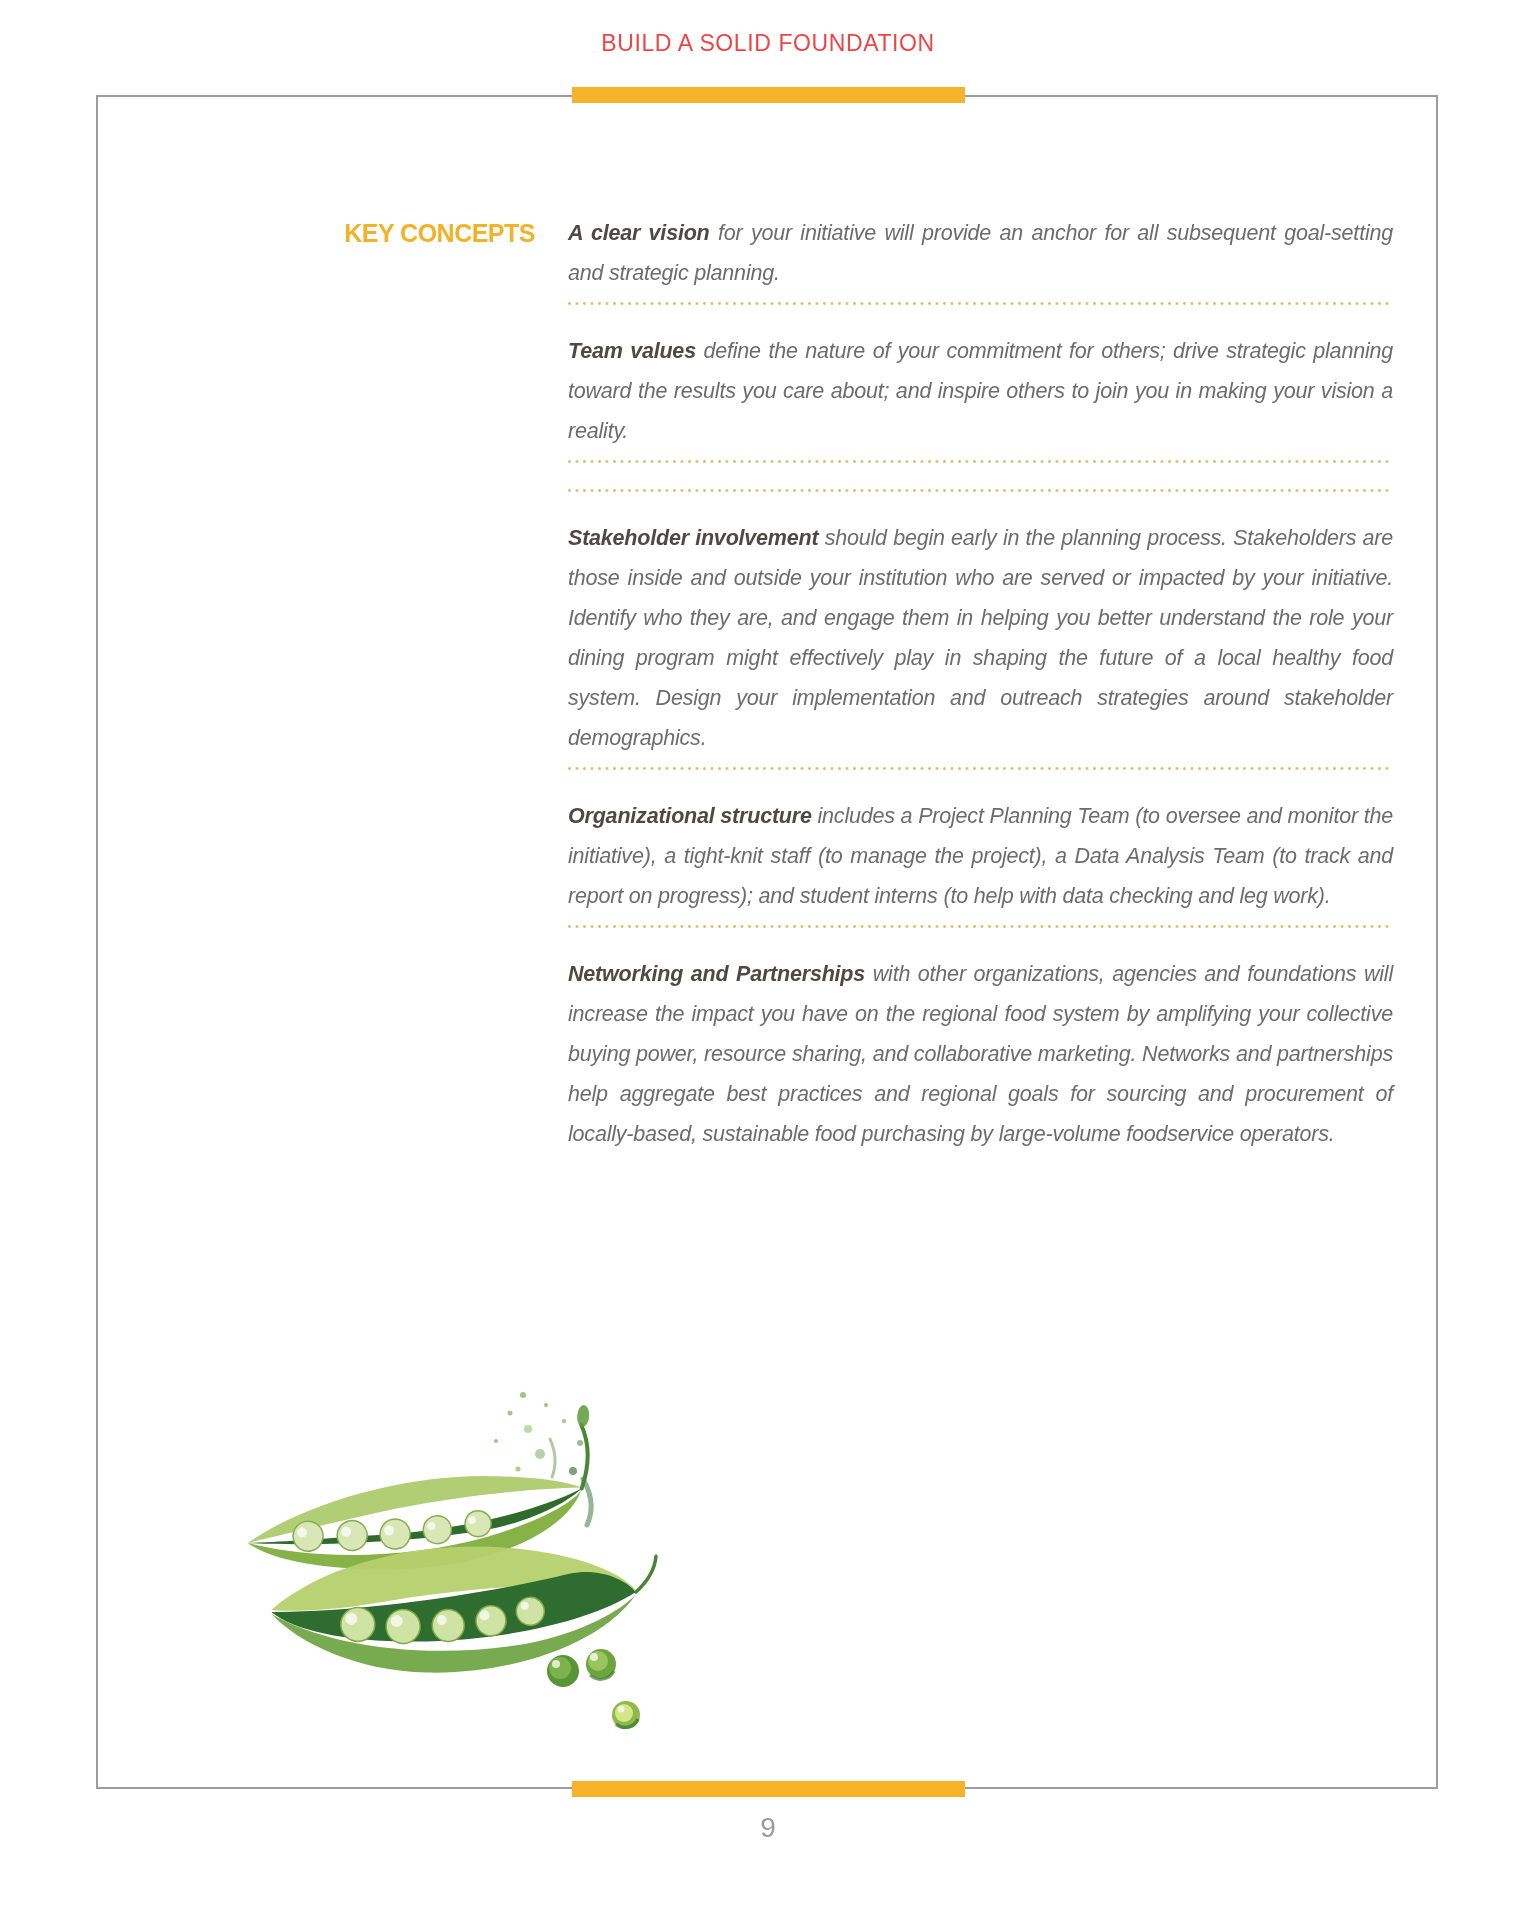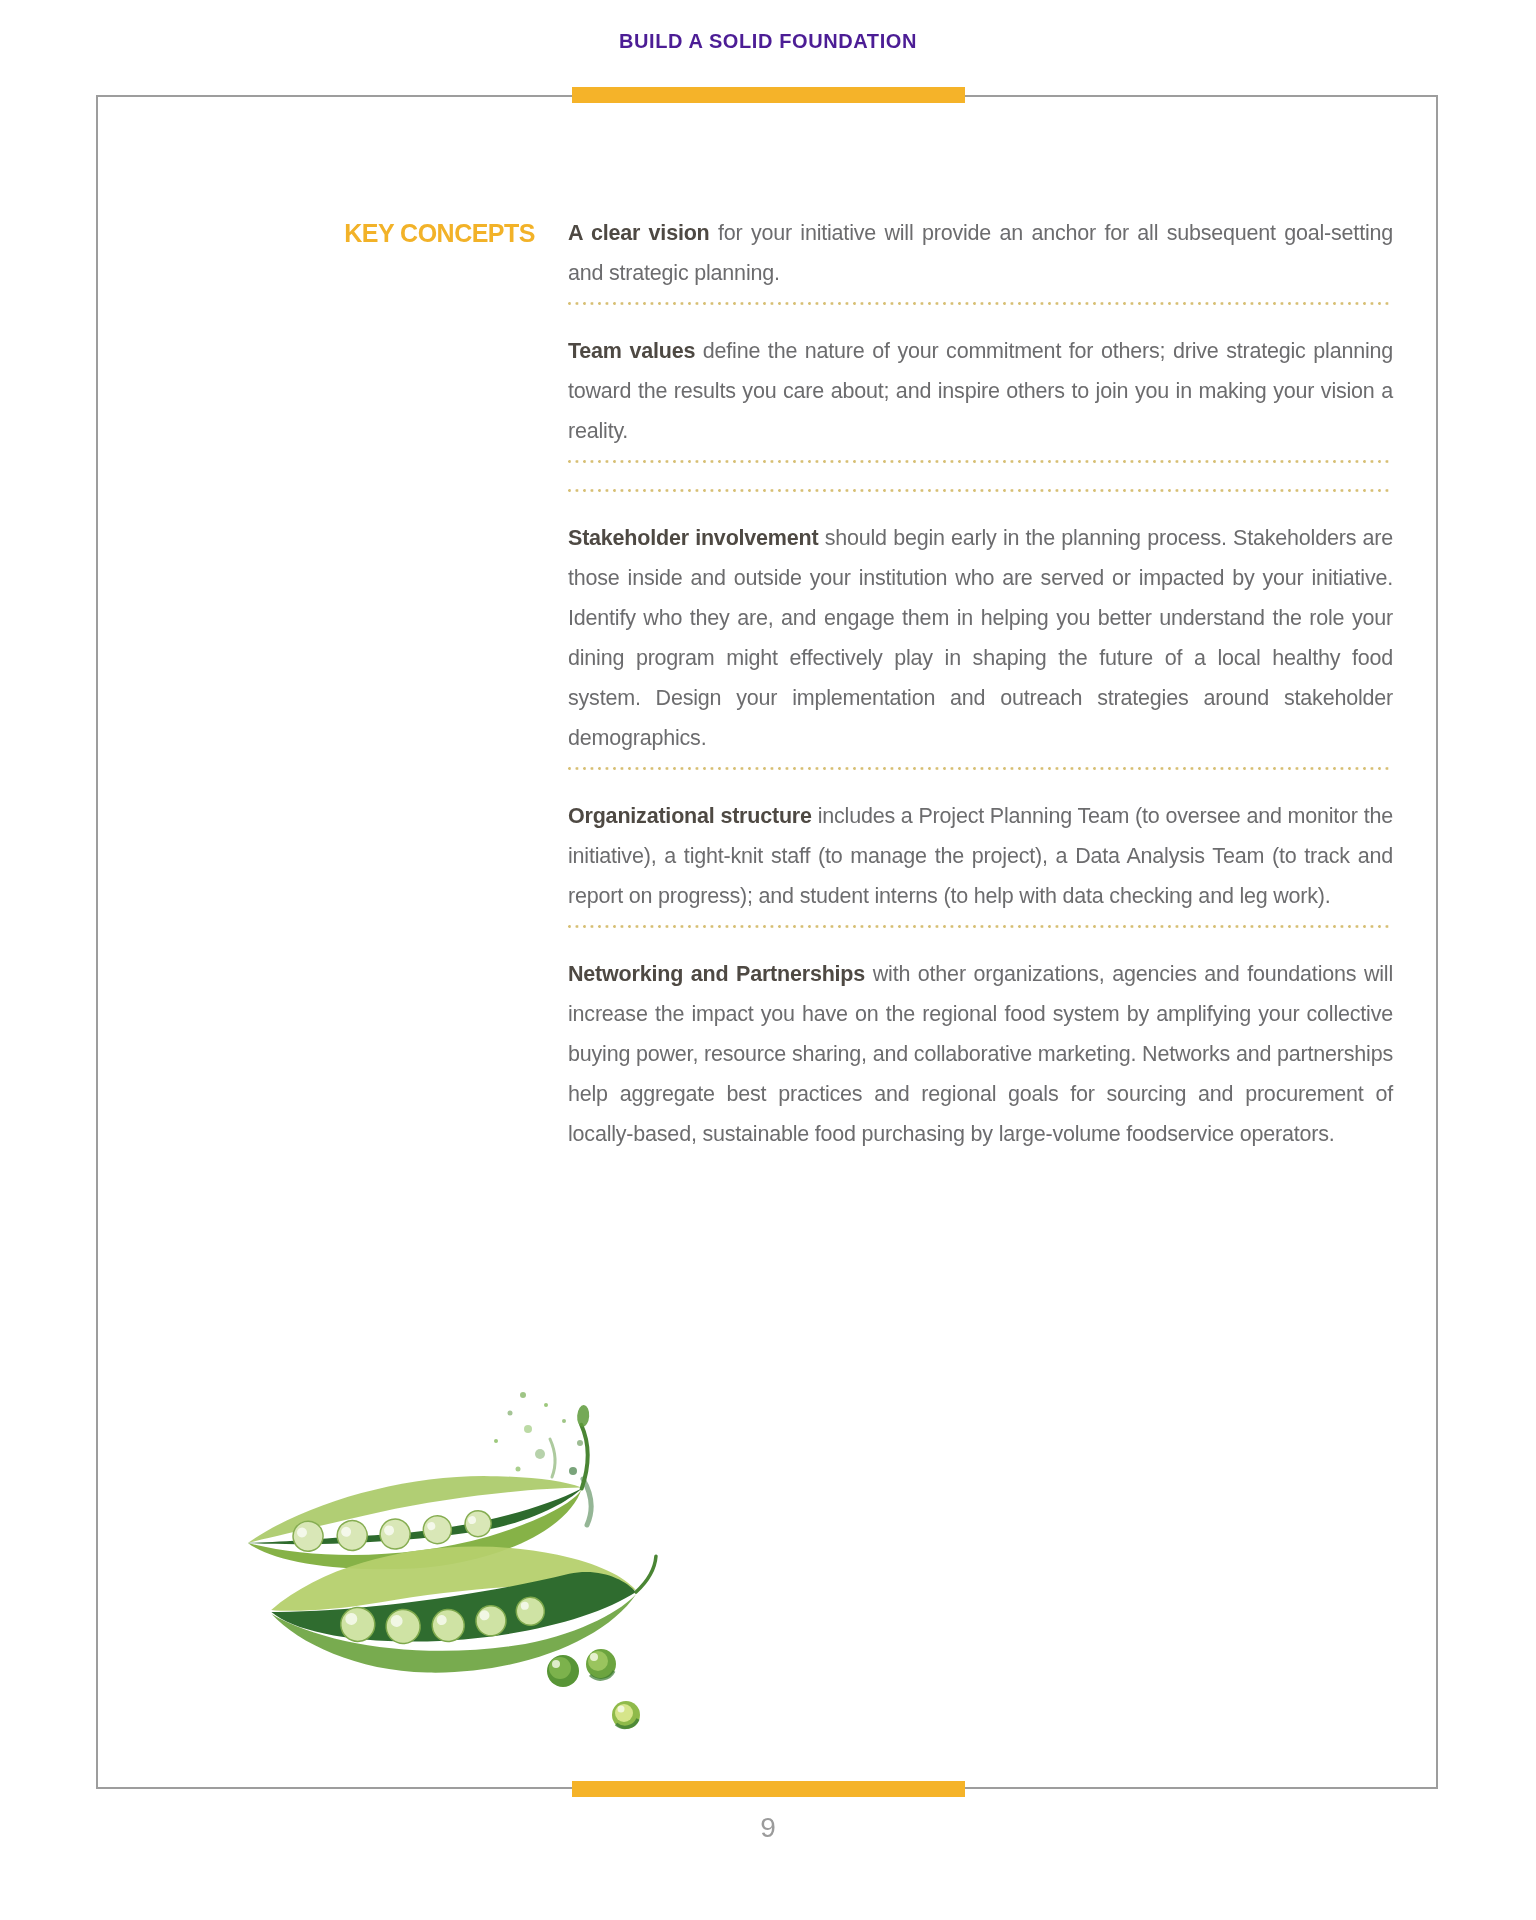--- a/index.html
+++ b/index.html
@@ -3,22 +3,22 @@
 <meta charset="utf-8">
 <style>
   html, body { margin: 0; padding: 0; background: #ffffff; }
   body {
     width: 1536px; height: 1920px;
     position: relative; overflow: hidden;
     font-family: "Liberation Sans", "DejaVu Sans", sans-serif;
   }
   .running-head {
     position: absolute; top: 30px; left: 0; width: 1536px;
-    text-align: center; font-size: 20px; font-weight: 700;
-    letter-spacing: 0.6px; color: #4c1d95;
+    text-align: center; font-size: 23px; font-weight: 400;
+    letter-spacing: 0.6px; color: #ef4444;
   }
   .frame {
     position: absolute; left: 96px; top: 95px;
     width: 1342px; height: 1694px;
     border: 2px solid #9d9d9d; box-sizing: border-box;
   }
   .accent-bar {
     position: absolute; left: 572px; width: 393px; height: 16px;
     background: #F5B329;
   }
@@ -28,21 +28,21 @@
     position: absolute; left: 285px; top: 213px; width: 250px;
     text-align: right; font-size: 25px; font-weight: 700;
     letter-spacing: -0.5px; color: #F2B228; line-height: 40px;
     white-space: nowrap;
   }
   .column {
     position: absolute; left: 568px; top: 213px; width: 825px;
     font-size: 21.5px; line-height: 40px; letter-spacing: -0.2px;
     color: #6c6c6e; text-align: justify;
   }
-  .column p { margin: 0; }
+  .column p { margin: 0; font-style: italic; }
   .column p b { color: #4e4943; font-weight: 700; }
   .dotsep {
     height: 3px; margin: 9px 0 26px 0;
     background-image: radial-gradient(circle at 1.5px 1.5px, #D7BF74 1.1px, rgba(0,0,0,0) 1.7px);
     background-size: 7.5px 3px; background-repeat: repeat-x;
   }
   .illustration { position: absolute; left: 228px; top: 1383px; }
   .pageno {
     position: absolute; top: 1812px; left: 0; width: 1536px;
     text-align: center; font-size: 28px; color: #9b9b9b;

